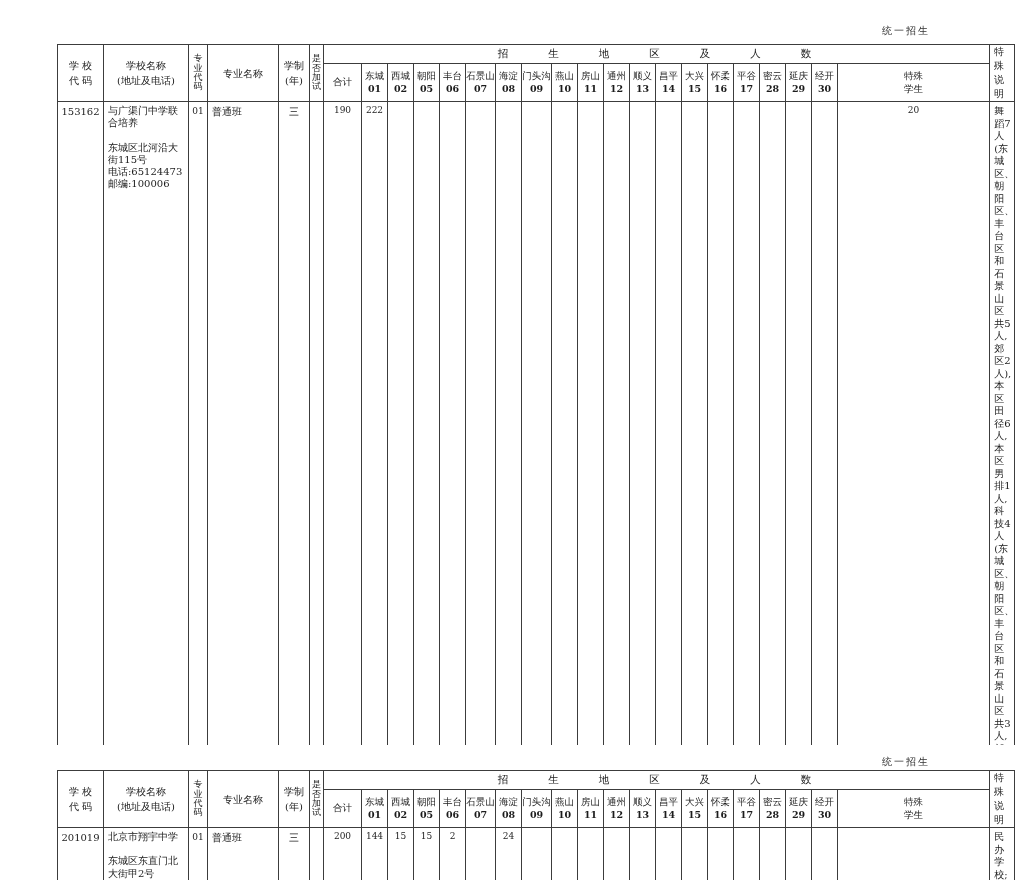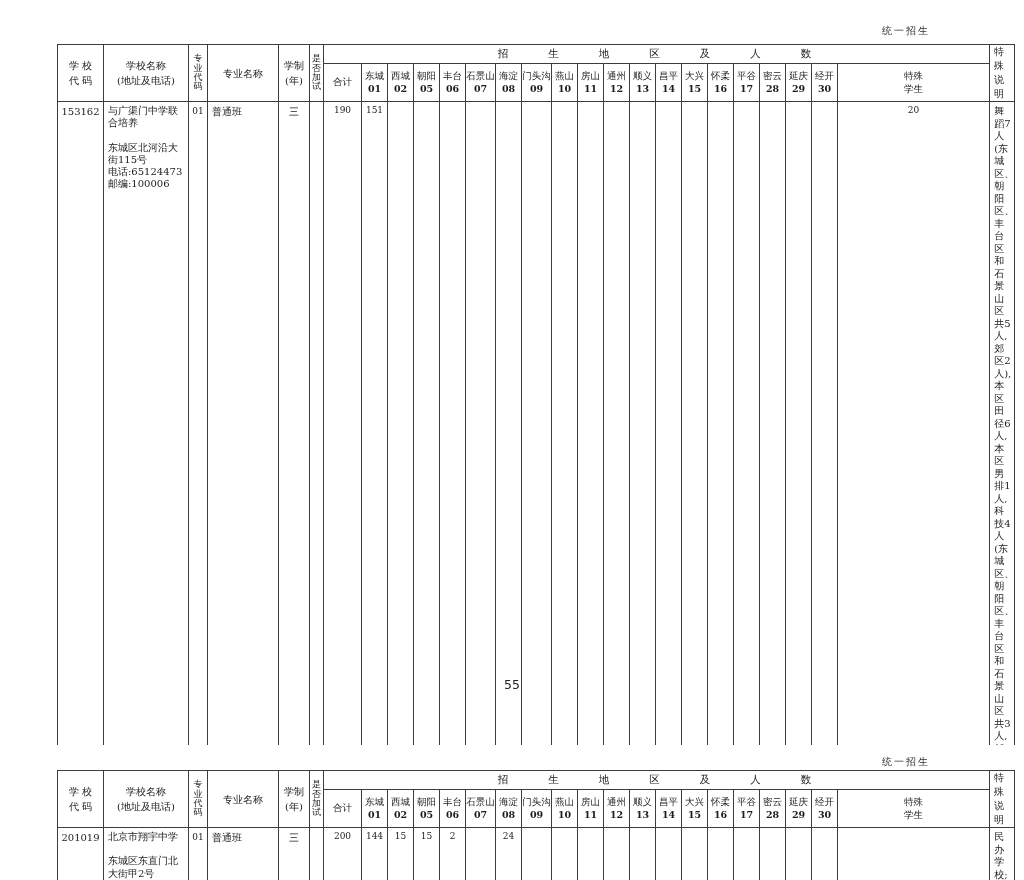--- a/index.html
+++ b/index.html
@@ -194,21 +194,21 @@
           <td class="c-name" rowspan="1">与广渠门中学联合培养
 
 东城区北河沿大街115号
 电话:65124473
 邮编:100006</td>
           <td class="c-mcode">01</td>
           <td class="c-mname">普通班</td>
           <td class="c-years">三</td>
           <td class="c-addtest"></td>
           <td class="c-val">190</td>
-          <td class="c-val">151</td>
+          <td class="c-val">222</td>
           <td class="c-val"></td>
           <td class="c-val"></td>
           <td class="c-val"></td>
           <td class="c-val"></td>
           <td class="c-val"></td>
           <td class="c-val"></td>
           <td class="c-val"></td>
           <td class="c-val"></td>
           <td class="c-val"></td>
           <td class="c-val"></td>
@@ -251,21 +251,20 @@
           <td class="c-val"></td>
           <td class="c-val"></td>
           <td class="c-val"></td>
           <td class="c-val"></td>
           <td class="c-val c-special">6</td>
           <td class="c-notes" rowspan="3">01专业:本区戏剧2人,本区舞蹈2人,本区西乐弦乐1人,本区声乐1人;
 02专业:与广渠门中学联合培养,在广渠门中学上课,学籍在北京市第九十六中学。</td>
         </tr>
       </tbody>
     </table>
-  <div class="page-number">55</div>
 </div>
 
 <div class="page" id="page2">
   <div class="corner-label">统一招生</div>
   <table class="sheet-table">
       <colgroup>
         <col style="width: 46px;">
         <col style="width: 85px;">
         <col style="width: 19px;">
         <col style="width: 71px;">

